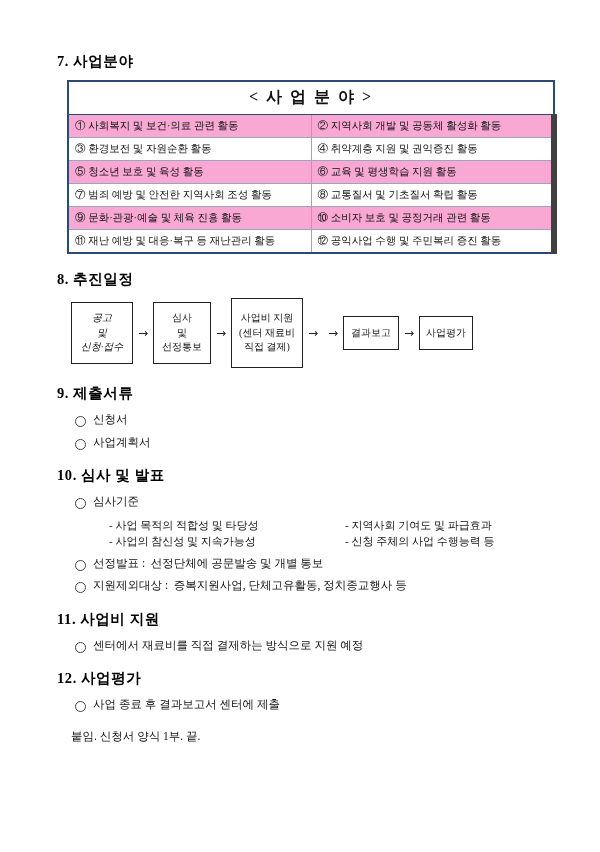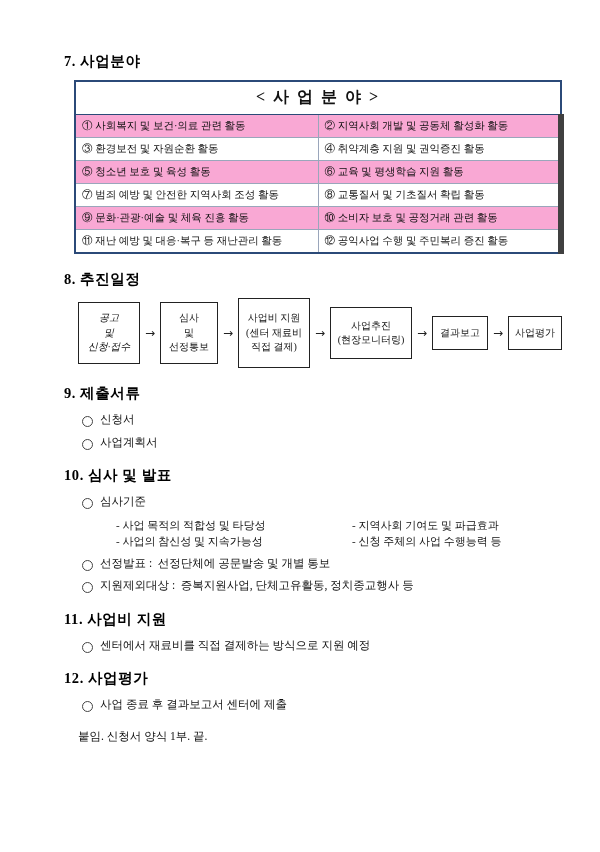--- a/index.html
+++ b/index.html
@@ -10,21 +10,21 @@
   body {
     width: 600px;
     height: 852px;
     font-family: "Liberation Serif", serif;
     color: #111111;
     position: relative;
     overflow: hidden;
   }
   .page {
     position: absolute;
-    left: 16px; top: 0;
+    left: 9px; top: 0;
     width: 488px;
     height: 852px;
     padding: 0;
     box-sizing: border-box;
   }
   .content {
     position: absolute;
     left: 48px;
     top: 52px;
     width: 504px;
@@ -209,24 +209,20 @@
           <span>및</span>
           <span>선정통보</span>
         </div>
         <div class="arrow">→</div>
         <div class="flow-box fb3">
           <span>사업비 지원</span>
           <span>(센터 재료비</span>
           <span>직접 결제)</span>
         </div>
         <div class="arrow">→</div>
-        <div class="flow-box fb4">
-          <span>사업추진</span>
-          <span>(현장모니터링)</span>
-        </div>
         <div class="arrow">→</div>
         <div class="flow-box fb5">
           <span>결과보고</span>
         </div>
         <div class="arrow">→</div>
         <div class="flow-box fb6">
           <span>사업평가</span>
         </div>
       </div>
     </div>

